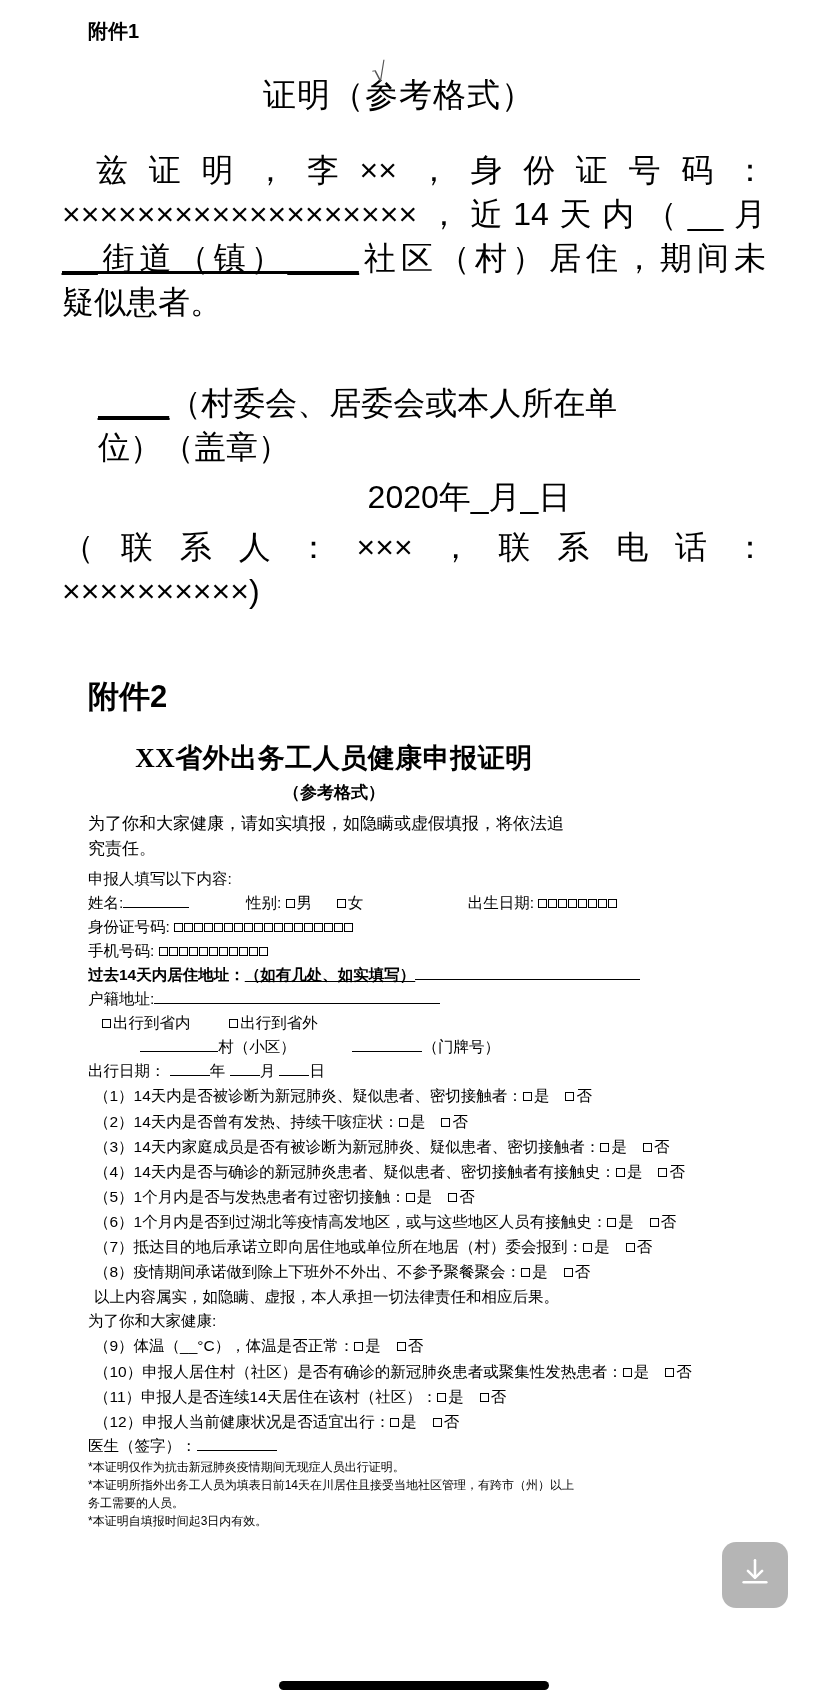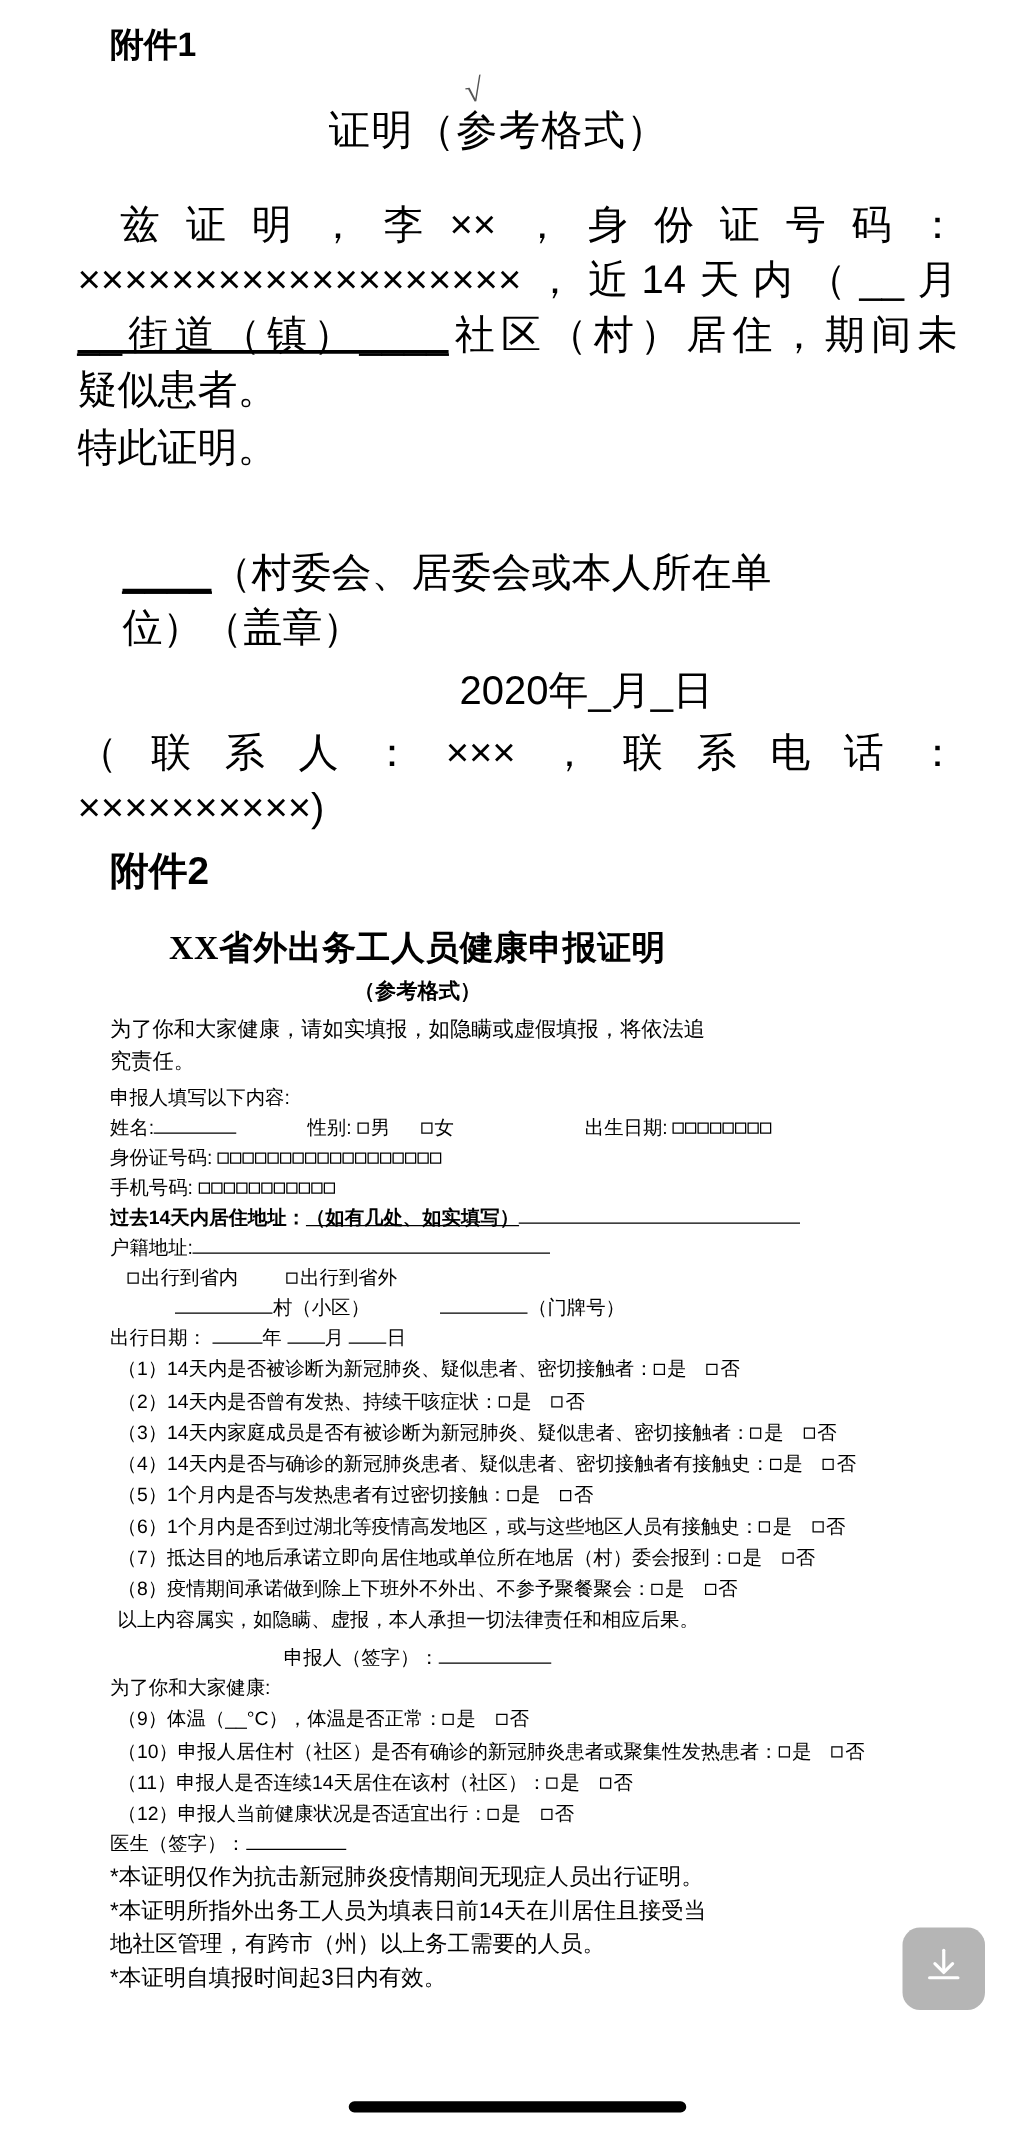--- a/index.html
+++ b/index.html
@@ -16,21 +16,21 @@
     overflow: hidden;
   }
 
   
   #doc1 {
     position: absolute;
     left: 0; top: 0;
     width: 828px;
   }
   .a1-label {
-    font-size: 27px;
+    font-size: 20px;
     font-weight: 700;
     margin: 18px 0 0 88px;
     letter-spacing: 0px;
   }
   .a1-title {
     font-size: 33px;
     text-align: center;
     margin-top: 28px;
     margin-left: -30px;
     letter-spacing: 1px;
@@ -154,21 +154,21 @@
     display: inline-block;
     width: 9px; height: 9px;
     border: 1px solid #000;
     font-style: normal;
     margin-right: 1px;
   }
   .q { margin-left: 6px; text-indent: -0px; }
   .qlist div { line-height: 1.62; }
   .center { text-align: center; }
   .indent1 { padding-left: 14px; }
-  .note { font-size: 18px; line-height: 1.5; }
+  .note { font-size: 12px; line-height: 1.5; }
   .mt6 { margin-top: 6px; }
   .sp { display: inline-block; width: 16px; }
   .sp2 { display: inline-block; width: 30px; }
   .sp3 { display: inline-block; width: 48px; }
 
   
   #download-btn {
     position: absolute;
     right: 40px;
     bottom: 100px;
@@ -200,21 +200,20 @@
   <div class="a1-title">证明（参考格式）</div>
   <div class="tick">√</div>
 
   <div class="a1-body">
     <div class="a1-p1">
       <span class="a1-line-1">兹证明，李××，身份证号码：</span>
       <span class="a1-line-2">×××××××××××××××××××，近14天内（__月</span>
       <span class="a1-line-4"><span class="u">__街道（镇）____</span><span>社区（村）居住，期间未</span></span>
       <span class="a1-line-5">疑似患者。</span>
     </div>
-    <div class="a1-teci">特此证明。</div>
 
     <div class="a1-sign">
       <span class="u">____</span><span>（村委会、居委会或本人所在单</span>
       <div>位）（盖章）</div>
     </div>
 
     <div class="a1-date">2020年_月_日</div>
 
     <div class="a1-contact">
       <span class="a1-contact-line1">（联系人：×××，联系电话：</span>
@@ -289,23 +288,20 @@
       <div class="row q"><span>（2）14天内是否曾有发热、持续干咳症状：</span><span class="box"></span><span>是</span><span class="sp"></span><span class="box"></span><span>否</span></div>
       <div class="row q"><span>（3）14天内家庭成员是否有被诊断为新冠肺炎、疑似患者、密切接触者：</span><span class="box"></span><span>是</span><span class="sp"></span><span class="box"></span><span>否</span></div>
       <div class="row q"><span>（4）14天内是否与确诊的新冠肺炎患者、疑似患者、密切接触者有接触史：</span><span class="box"></span><span>是</span><span class="sp"></span><span class="box"></span><span>否</span></div>
       <div class="row q"><span>（5）1个月内是否与发热患者有过密切接触：</span><span class="box"></span><span>是</span><span class="sp"></span><span class="box"></span><span>否</span></div>
       <div class="row q"><span>（6）1个月内是否到过湖北等疫情高发地区，或与这些地区人员有接触史：</span><span class="box"></span><span>是</span><span class="sp"></span><span class="box"></span><span>否</span></div>
       <div class="row q"><span>（7）抵达目的地后承诺立即向居住地或单位所在地居（村）委会报到：</span><span class="box"></span><span>是</span><span class="sp"></span><span class="box"></span><span>否</span></div>
       <div class="row q"><span>（8）疫情期间承诺做到除上下班外不外出、不参予聚餐聚会：</span><span class="box"></span><span>是</span><span class="sp"></span><span class="box"></span><span>否</span></div>
       <div class="row q">以上内容属实，如隐瞒、虚报，本人承担一切法律责任和相应后果。</div>
     </div>
 
-    <div class="center mt6">
-      <span>申报人（签字）：</span><span class="blank" style="width:90px;"></span>
-    </div>
 
     <div>为了你和大家健康:</div>
 
     <div class="qlist">
       <div class="row q"><span>（9）体温（__°C），体温是否正常：</span><span class="box"></span><span>是</span><span class="sp"></span><span class="box"></span><span>否</span></div>
       <div class="row q"><span>（10）申报人居住村（社区）是否有确诊的新冠肺炎患者或聚集性发热患者：</span><span class="box"></span><span>是</span><span class="sp"></span><span class="box"></span><span>否</span></div>
       <div class="row q"><span>（11）申报人是否连续14天居住在该村（社区）：</span><span class="box"></span><span>是</span><span class="sp"></span><span class="box"></span><span>否</span></div>
       <div class="row q"><span>（12）申报人当前健康状况是否适宜出行：</span><span class="box"></span><span>是</span><span class="sp"></span><span class="box"></span><span>否</span></div>
     </div>
 

